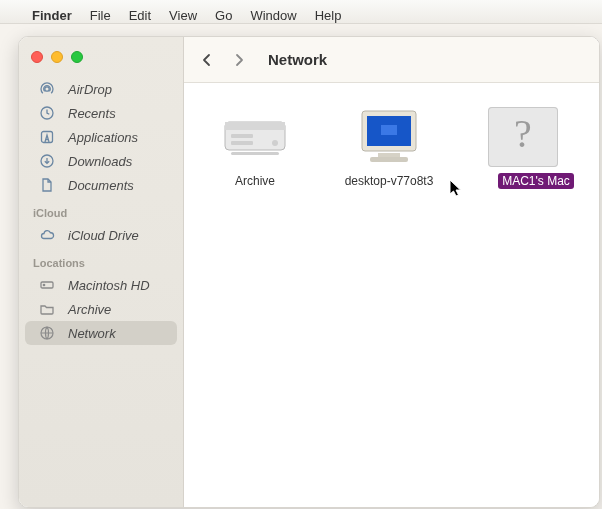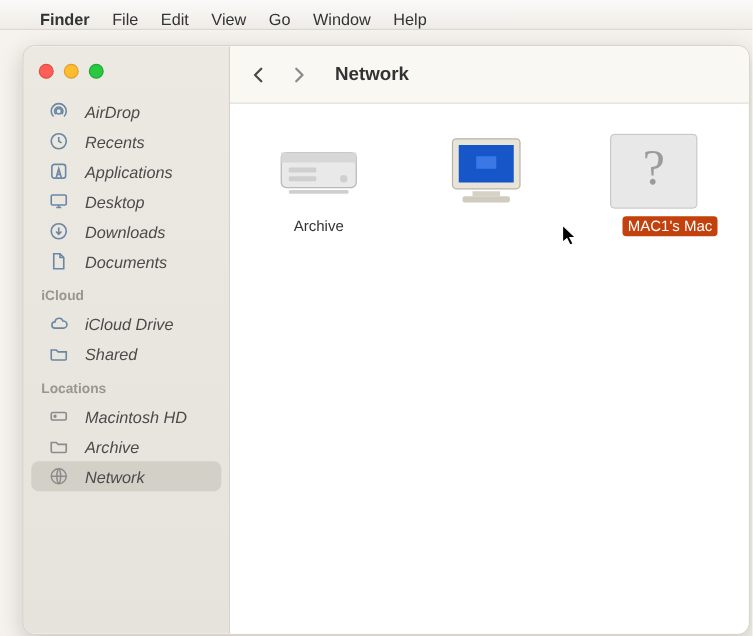--- a/index.html
+++ b/index.html
@@ -119,21 +119,21 @@
   .netitem .lbl{
     font-size: 12px;
     text-align:center;
     padding:1px 4px;
     border-radius:3px;
     max-width: 106px;
     white-space: nowrap;
     overflow: hidden;
     text-overflow: ellipsis;
   }
-  .netitem.sel .lbl{ background:#c2410c; color:#fff;margin-left:26px; }
+  .netitem.sel .lbl{ background:#701a75; color:#fff;margin-left:26px; }
   
   svg{display:block}
   .cursor {
     position:absolute;
     left: 449px; top: 179px;
     pointer-events:none;
   }
 </style>
 </head>
 <body>
@@ -182,29 +182,20 @@
           <svg width="16" height="16" viewBox="0 0 16 16" fill="none" stroke="currentColor" stroke-width="1.3">
             <rect x="2.5" y="2.5" width="11" height="11" rx="2"></rect>
             <path d="M6 13l2-7 2 7M6.7 10.5h2.6"></path>
           </svg>
         </span>
       <span>Applications</span>
     </div>
     <div class="side-item">
       <span class="ic">
           <svg width="16" height="16" viewBox="0 0 16 16" fill="none" stroke="currentColor" stroke-width="1.3">
-            <rect x="2" y="3" width="12" height="8" rx="1"></rect>
-            <path d="M6 13h4M8 11v2"></path>
-          </svg>
-        </span>
-      <span>Desktop</span>
-    </div>
-    <div class="side-item">
-      <span class="ic">
-          <svg width="16" height="16" viewBox="0 0 16 16" fill="none" stroke="currentColor" stroke-width="1.3">
             <circle cx="8" cy="8" r="6"></circle>
             <path d="M8 5v5M5.8 8.2L8 10.4l2.2-2.2"></path>
           </svg>
         </span>
       <span>Downloads</span>
     </div>
     <div class="side-item">
       <span class="ic">
           <svg width="16" height="16" viewBox="0 0 16 16" fill="none" stroke="currentColor" stroke-width="1.3">
             <path d="M4 2h5l3 3v9H4z"></path>
@@ -215,28 +206,20 @@
     </div>
 
     <div class="section-head">iCloud</div>
     <div class="side-item">
       <span class="ic">
           <svg width="16" height="16" viewBox="0 0 16 16" fill="none" stroke="currentColor" stroke-width="1.3">
             <path d="M12 11.5H5a2.5 2.5 0 0 1 0-5 3.3 3.3 0 0 1 6.4-.7A2.3 2.3 0 0 1 12 11.5z"></path>
           </svg>
         </span>
       <span>iCloud Drive</span>
-    </div>
-    <div class="side-item">
-      <span class="ic">
-          <svg width="16" height="16" viewBox="0 0 16 16" fill="none" stroke="currentColor" stroke-width="1.3">
-            <path d="M2 5h4l1.5 1.5H14V12a1 1 0 0 1-1 1H3a1 1 0 0 1-1-1z"></path>
-          </svg>
-        </span>
-      <span>Shared</span>
     </div>
 
     <div class="section-head">Locations</div>
     <div class="side-item">
       <span class="ic gray">
           <svg width="16" height="16" viewBox="0 0 16 16" fill="none" stroke="currentColor" stroke-width="1.3">
             <rect x="2" y="5" width="12" height="6" rx="1.2"></rect>
             <circle cx="5" cy="8" r=".7" fill="currentColor"></circle>
           </svg>
         </span>
@@ -295,20 +278,21 @@
       <div class="netitem">
         <div class="thumb">
           <svg width="66" height="56" viewBox="0 0 66 56">
             <rect x="6" y="2" width="54" height="40" rx="3" fill="#e8e4d8" stroke="#b8b4a8"></rect>
             <rect x="11" y="7" width="44" height="30" fill="#1656c8"></rect>
             <rect x="25" y="16" width="16" height="10" fill="#3a78e6"></rect>
             <rect x="22" y="44" width="22" height="4" fill="#d6d2c6"></rect>
             <rect x="14" y="48" width="38" height="5" rx="2" fill="#cfcbbf"></rect>
           </svg>
         </div>
+        <div class="lbl">desktop-v77o8t3</div>
       </div>
 
       <div class="netitem sel">
         <div class="thumb">
           <svg width="56" height="56" viewBox="0 0 56 56">
             <text x="28" y="38" text-anchor="middle" font-size="40" fill="#9b9b9b" font-family="Georgia,serif">?</text>
           </svg>
         </div>
         <div class="lbl">MAC1's Mac</div>
       </div>

